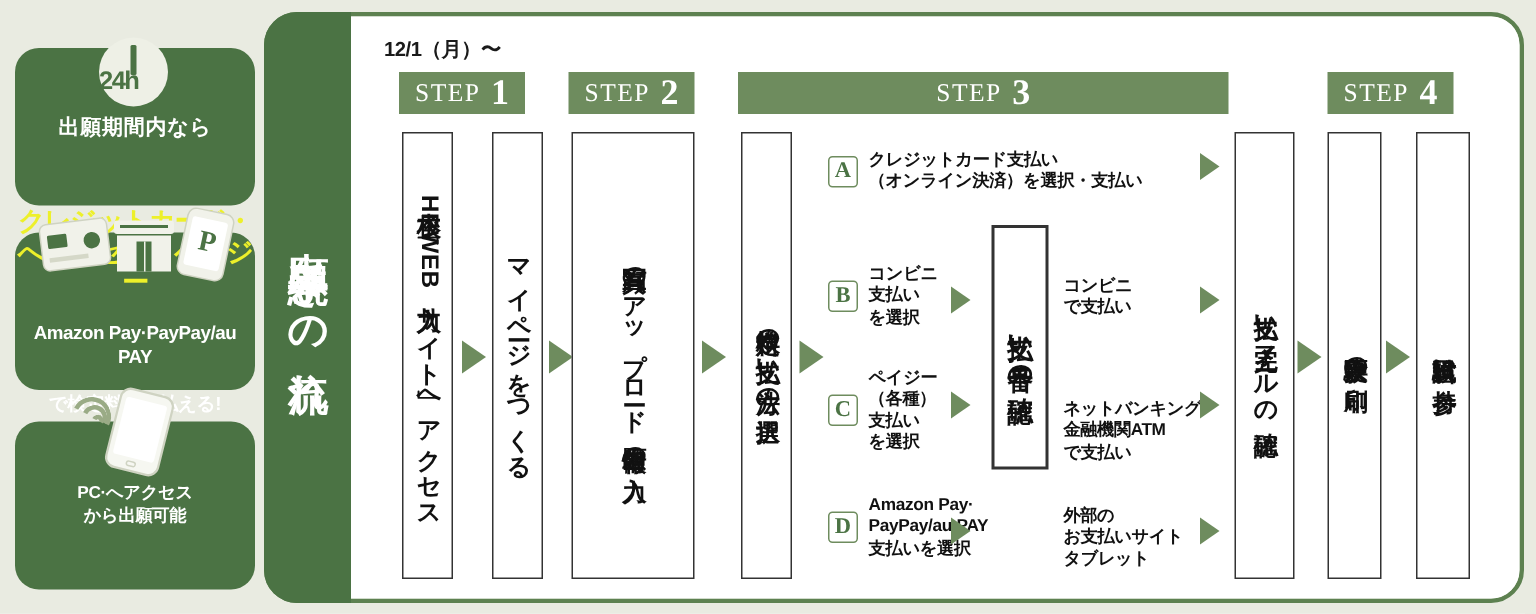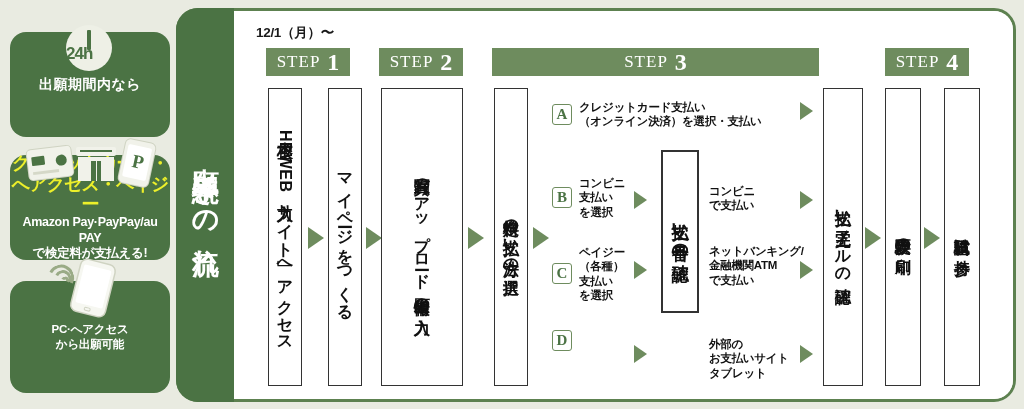--- a/index.html
+++ b/index.html
@@ -20,21 +20,21 @@
     display: flex; flex-direction: column; align-items: center; justify-content: center;
     color: #ffffff; text-align: center;
   }
   .promo-card.c1 { top: 32px; height: 105px; }
   .promo-card.c2 { top: 155px; height: 105px; }
   .promo-card.c3 { top: 281px; height: 112px; }
 
   .p-sub { font-size: 14px; font-weight: bold; letter-spacing: .5px; line-height: 1.2; }
   .p-main-y { font-size: 23px; font-weight: bold; color: #edf02a; line-height: 1.15; letter-spacing: -.5px; }
   .p-main-y.sm { font-size: 18px; letter-spacing: -1px; }
-  .p-white-sm { font-size: 12.5px; font-weight: bold; color:#fff; line-height: 1.25; letter-spacing: -0.3px;}
+  .p-white-sm { font-size: 12.5px; font-weight: bold; color:#fff; line-height: 1.25; letter-spacing: -0.3px; margin-top: 16px;}
   .p-white-xs { font-size: 11.5px; font-weight: bold; color:#fff; line-height: 1.3; letter-spacing: -0.2px;}
 
   
   .icon-float { position: absolute; z-index: 5; }
 
   .badge24 {
     left: 56px; top: 25px; width: 46px; height: 46px;
     border-radius: 50%; background: #eef0e6;
     display:flex; align-items:flex-end; justify-content:flex-start;
   }
@@ -233,33 +233,36 @@
   </div>
   <div class="opt" style="left:552px; top:245px;">
     <div class="tag">C</div>
     <div class="txt">ペイジー
 （各種）
 支払い
 を選択</div>
   </div>
   <div class="opt" style="left:552px; top:330px;">
     <div class="tag">D</div>
+    <div class="txt">Amazon Pay·
+PayPay/au PAY
+支払いを選択</div>
   </div>
 
   <div class="arrow sm" style="left:634px; top:191px;"></div>
   <div class="arrow sm" style="left:634px; top:261px;"></div>
   <div class="arrow sm" style="left:634px; top:345px;"></div>
 
   <div class="vbox thick" style="left:661px; top:150px; width:38px; height:163px;">
     <span>支払い番号の確認</span>
   </div>
 
   <div class="note" style="left:709px; top:184px;">コンビニ
 で支払い</div>
-  <div class="note" style="left:709px; top:244px;">ネットバンキング/
+  <div class="note" style="left:709px; top:266px;">ネットバンキング/
 金融機関ATM
 で支払い</div>
   <div class="note" style="left:709px; top:337px;">外部の
 お支払いサイト
 タブレット</div>
 
   <div class="arrow sm" style="left:800px; top:102px;"></div>
   <div class="arrow sm" style="left:800px; top:191px;"></div>
   <div class="arrow sm" style="left:800px; top:261px;"></div>
   <div class="arrow sm" style="left:800px; top:345px;"></div>

